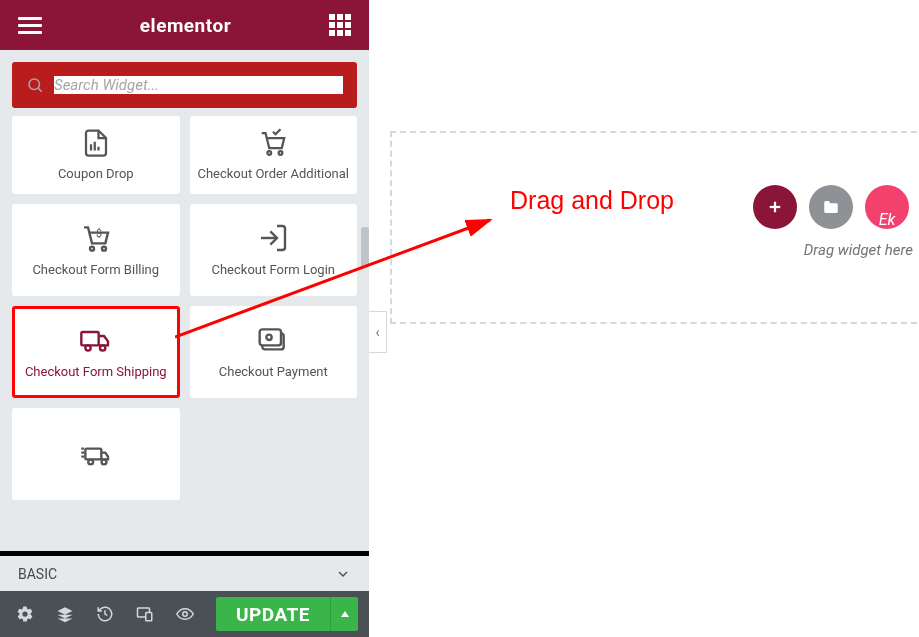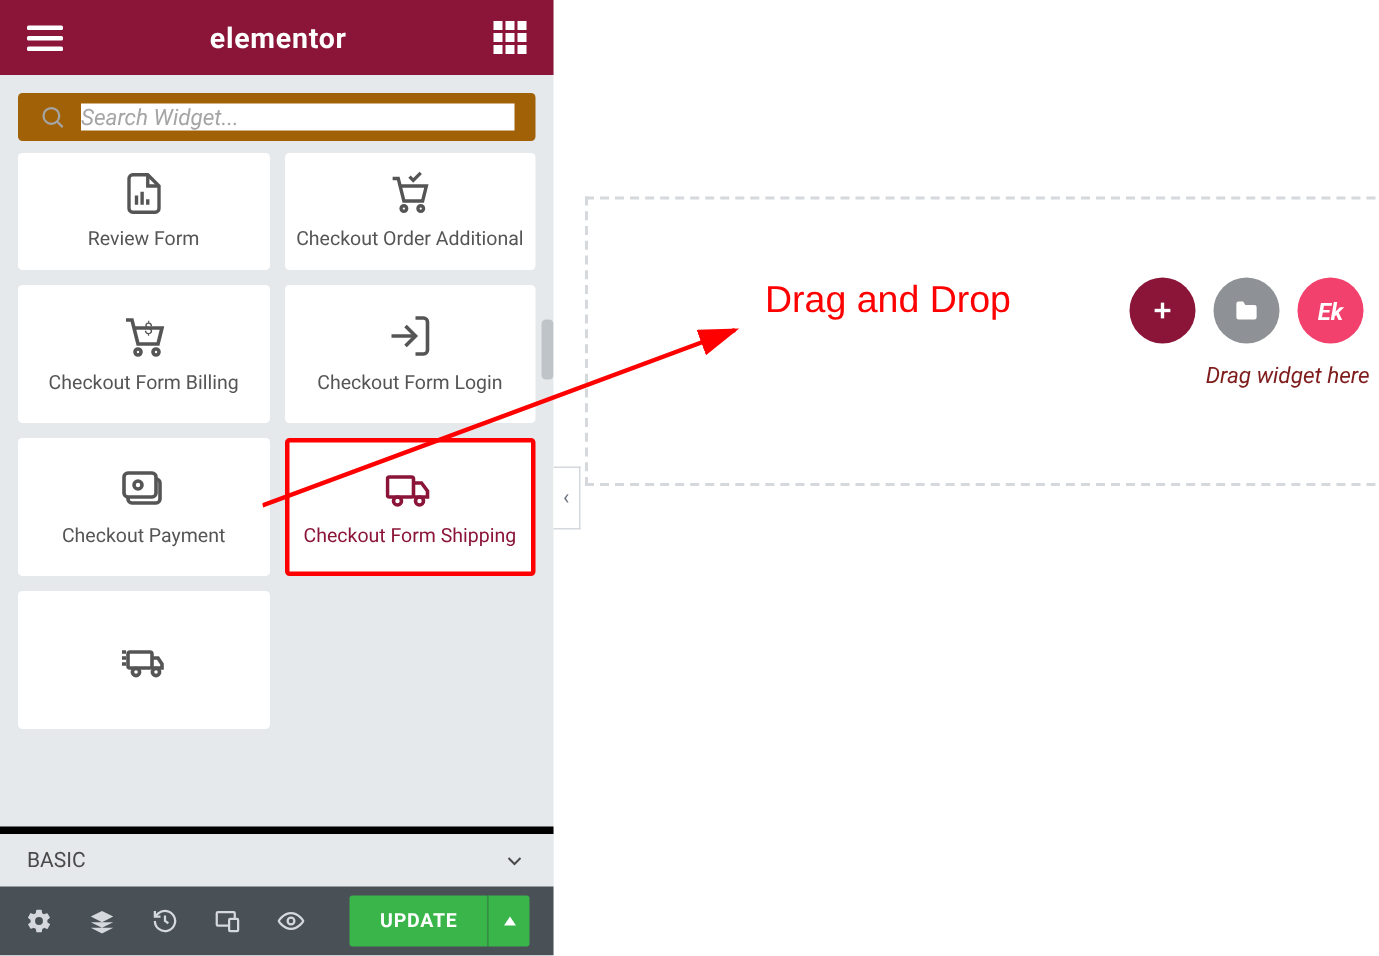--- a/index.html
+++ b/index.html
@@ -8,21 +8,21 @@
     .sidebar { position:absolute; left:0; top:0; width:369px; height:637px; background:#e6e9ec; display:flex; flex-direction:column; }
 
     .header { height:50px; background:#8b1538; display:flex; align-items:center; justify-content:space-between; padding:0 18px; color:#fff; }
     .header .hamburger { width:24px; height:24px; display:flex; flex-direction:column; justify-content:center; gap:4px; cursor:pointer; }
     .header .hamburger span { display:block; height:3px; width:24px; background:#fff; border-radius:1px; }
     .header .title { font-size:19px; font-weight:700; letter-spacing:0.5px; }
     .header .apps { width:22px; height:22px; display:grid; grid-template-columns:repeat(3,1fr); grid-template-rows:repeat(3,1fr); gap:2px; cursor:pointer; }
     .header .apps span { background:#fff; }
 
     .search-wrap { padding:12px 12px 8px; }
-    .search { background:#a16207; border-radius:3px; height:32px; display:flex; align-items:center; padding:0 14px; gap:10px; }
+    .search { background:#b91c1c; border-radius:3px; height:46px; display:flex; align-items:center; padding:0 14px; gap:10px; }
     .search svg { width:18px; height:18px; color:#a5a5a5; }
     .search input { border:none; outline:none; flex:1; font-size:15px; color:#333; font-style:italic; }
     .search input::placeholder{ color:#a5a5a5; font-style:italic; }
 
     .widgets-scroll { flex:1; overflow-y:auto; position:relative; }
     .widgets { padding:0 12px; display:grid; grid-template-columns:1fr 1fr; gap:10px; }
     .widget { background:#fff; border-radius:3px; height:90px; display:flex; flex-direction:column; align-items:center; justify-content:center; gap:8px; cursor:grab; position:relative; text-align:center; padding:8px 6px; }
     .widget.short { height:78px; }
     .widget.tall { height:92px; }
     .widget .ic { color:#555; }
@@ -32,30 +32,30 @@
 
     .scroll-thumb { position:absolute; right:0; top:111px; width:8px; height:40px; background:#bfc4c9; border-radius:3px; }
     .collapse-btn { position:absolute; left:369px; top:311px; width:18px; height:42px; background:#fff; border:1px solid #d5d8dc; border-left:none; display:flex; align-items:center; justify-content:center; cursor:pointer; color:#6d7882; font-size:14px; }
 
     .basic-row { height:40px; display:flex; align-items:center; justify-content:space-between; padding:0 18px; color:#4a4a4a; font-size:14px; background:#e6e9ec; border-top:5px solid #000000;}
     .basic-row svg { width:16px; height:16px; color:#4a4a4a; }
 
     .bottombar { height:46px; background:#495157; display:flex; align-items:center; gap:22px; padding:0 16px; color:#d5d8dc; }
     .bottombar .bicon { width:20px; height:20px; color:#d5d8dc; cursor:pointer; display:flex; align-items:center; justify-content:center;}
     .update-wrap { margin-left:auto; display:flex; align-items:stretch; height:34px;}
-    .update-btn { background:#39b54a; color:#fff; font-weight:700; font-size:13px; letter-spacing:0.5px; border:none; padding:0 20px; border-radius:2px 0 0 2px; cursor:pointer;}
+    .update-btn { background:#39b54a; color:#fff; font-weight:700; font-size:19px; letter-spacing:0.5px; border:none; padding:0 20px; border-radius:2px 0 0 2px; cursor:pointer;}
     .update-caret { width:28px; background:#39b54a; border-left:1px solid #2f9e3e; display:flex; align-items:center; justify-content:center; border-radius:0 2px 2px 0; cursor:pointer;}
     .update-caret svg{ width:10px; height:10px; color:#fff;}
 
     .canvas { position:absolute; left:390px; top:131px; right:2px; height:193px; border:2px dashed #d5d8dc; border-right:none; }
     .canvas-content { position:absolute; right:0; top:52px; display:flex; flex-direction:column; align-items:flex-end; gap:12px; }
     .circles { display:flex; gap:12px; padding-right:8px;}
     .circle { width:44px; height:44px; border-radius:50%; display:flex; align-items:center; justify-content:center; color:#fff; cursor:pointer;}
-    .c-add{background:#8b1538;} .c-folder{background:#8e9297;} .c-ek{background:#f1416c; font-weight:700; font-size:16px; font-style:italic;}
-    .drag-here { font-style:italic; color:#7f1d1d; font-size:15px; padding-right:4px; }
+    .c-add{background:#8b1538;} .c-folder{background:#8e9297;} .c-ek{background:#f1416c; font-weight:400; font-size:16px; font-style:italic;align-items:flex-end;}
+    .drag-here { font-style:italic; color:#737373; font-size:15px; padding-right:4px; }
 
     .annotation-text { position:absolute; left:510px; top:186px; color:red; font-size:25px; font-weight:400; font-family:"Segoe UI",Arial,sans-serif; }
     .arrow-svg { position:absolute; left:175px; top:212px; pointer-events:none; }
   </style>
 </head>
 <body>
 
 <div class="sidebar">
   <div class="header">
     <div class="hamburger">
@@ -89,21 +89,21 @@
 
   <div class="widgets-scroll">
     <div class="widgets">
 
       <div class="widget short">
         <svg class="ic" width="30" height="30" viewBox="0 0 24 24" fill="none" stroke="currentColor" stroke-width="1.8">
             <path d="M14 2H6a2 2 0 0 0-2 2v16a2 2 0 0 0 2 2h12a2 2 0 0 0 2-2V8z"></path>
             <polyline points="14 2 14 8 20 8"></polyline>
             <path d="M8 13v5M11 11v7M14 15v3"></path>
           </svg>
-        <span class="lbl">Review Form</span>
+        <span class="lbl">Coupon Drop</span>
       </div>
       <div class="widget short">
         <svg class="ic" width="30" height="30" viewBox="0 0 24 24" fill="none" stroke="currentColor" stroke-width="1.8">
             <circle cx="9" cy="20" r="1.5"></circle>
             <circle cx="18" cy="20" r="1.5"></circle>
             <path d="M3 4h3l3 12h10l2-8H7"></path>
             <path d="M11 2l2 2 4-4" transform="translate(1 1)"></path>
           </svg>
         <span class="lbl">Checkout Order Additional</span>
       </div>
@@ -119,36 +119,36 @@
       </div>
       <div class="widget tall">
         <svg class="ic" width="32" height="32" viewBox="0 0 24 24" fill="none" stroke="currentColor" stroke-width="1.8">
             <path d="M15 3h4a2 2 0 0 1 2 2v14a2 2 0 0 1-2 2h-4"></path>
             <polyline points="10 17 15 12 10 7"></polyline>
             <line x1="15" y1="12" x2="3" y2="12"></line>
           </svg>
         <span class="lbl">Checkout Form Login</span>
       </div>
 
-      <div class="widget tall">
-        <svg class="ic" width="32" height="32" viewBox="0 0 24 24" fill="none" stroke="currentColor" stroke-width="1.8">
-            <rect x="4" y="7" width="16" height="12" rx="2"></rect>
-            <rect x="2" y="4" width="16" height="12" rx="2" fill="#fff"></rect>
-            <circle cx="9" cy="10" r="2"></circle>
-          </svg>
-        <span class="lbl">Checkout Payment</span>
-      </div>
       <div class="widget tall highlight">
         <svg class="ic" width="32" height="32" viewBox="0 0 24 24" fill="none" stroke="currentColor" stroke-width="1.8">
             <rect x="1" y="6" width="13" height="10" rx="1"></rect>
             <path d="M14 9h4l3 4v3h-7"></path>
             <circle cx="6" cy="18" r="2"></circle>
             <circle cx="17" cy="18" r="2"></circle>
           </svg>
         <span class="lbl">Checkout Form Shipping</span>
+      </div>
+      <div class="widget tall">
+        <svg class="ic" width="32" height="32" viewBox="0 0 24 24" fill="none" stroke="currentColor" stroke-width="1.8">
+            <rect x="4" y="7" width="16" height="12" rx="2"></rect>
+            <rect x="2" y="4" width="16" height="12" rx="2" fill="#fff"></rect>
+            <circle cx="9" cy="10" r="2"></circle>
+          </svg>
+        <span class="lbl">Checkout Payment</span>
       </div>
 
       <div class="widget tall">
         <svg class="ic" width="32" height="32" viewBox="0 0 24 24" fill="none" stroke="currentColor" stroke-width="1.8">
             <rect x="4" y="8" width="12" height="8" rx="1"></rect>
             <path d="M16 11h3l2 3v2h-5"></path>
             <circle cx="8" cy="18" r="1.8"></circle>
             <circle cx="18" cy="18" r="1.8"></circle>
             <path d="M1 8h2M1 11h2M1 14h2"></path>
           </svg>

